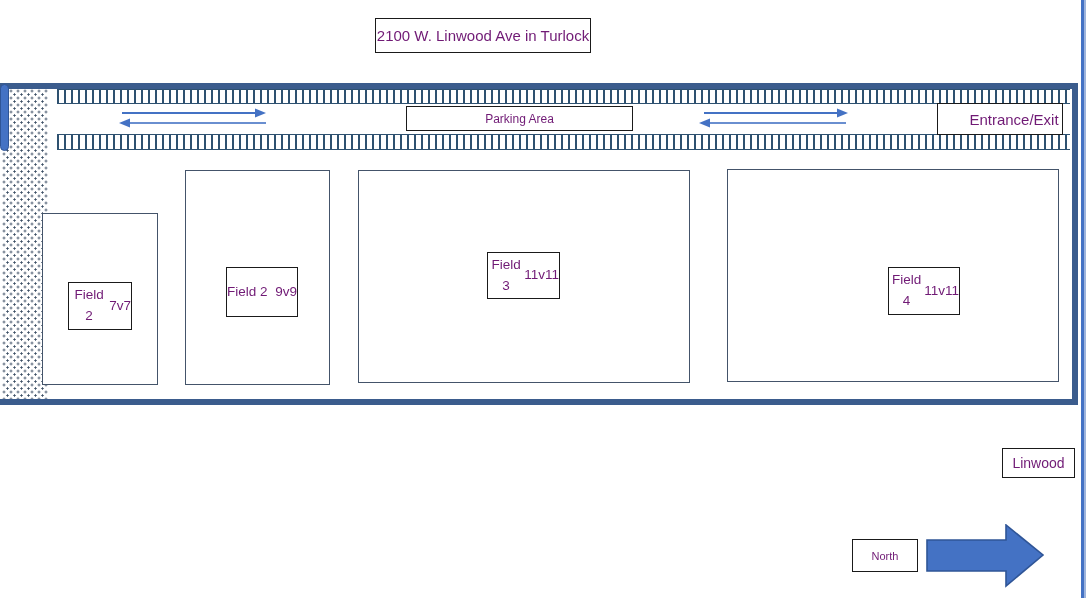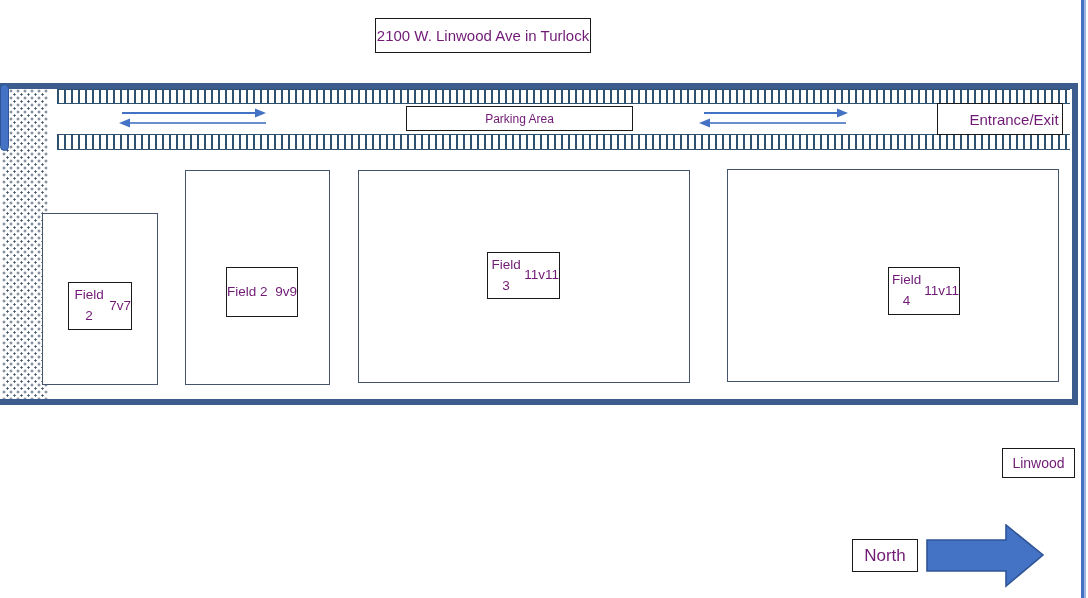--- a/index.html
+++ b/index.html
@@ -50,21 +50,21 @@
   .traffic-arrow{position:absolute;}
   
   .label-box{
     position:absolute;background:#fff;border:1.5px solid #1a1a1a;
     display:flex;align-items:center;justify-content:center;
     box-sizing:border-box;text-align:center;
   }
   .parking-box{left:406px;top:106px;width:227px;height:25px;font-size:12px;z-index:4;}
   .entrance-box{left:937px;top:103px;width:126px;height:32px;font-size:15px;z-index:4;border-width:1.8px;padding-left:28px;}
   .linwood-box{left:1002px;top:448px;width:73px;height:30px;font-size:14px;}
-  .north-box{left:852px;top:539px;width:66px;height:33px;font-size:17px;}
+  .north-box{left:852px;top:539px;width:66px;height:33px;font-size:11px;}
   
   .field-outer{
     position:absolute;border:1.6px solid #44546A;background:#fff;box-sizing:border-box;
   }
   .field1{left:42px;top:213px;width:116px;height:172px;}
   .field2{left:185px;top:170px;width:145px;height:215px;}
   .field3{left:358px;top:170px;width:332px;height:213px;}
   .field4{left:727px;top:169px;width:332px;height:213px;}
   
   .field-label{

